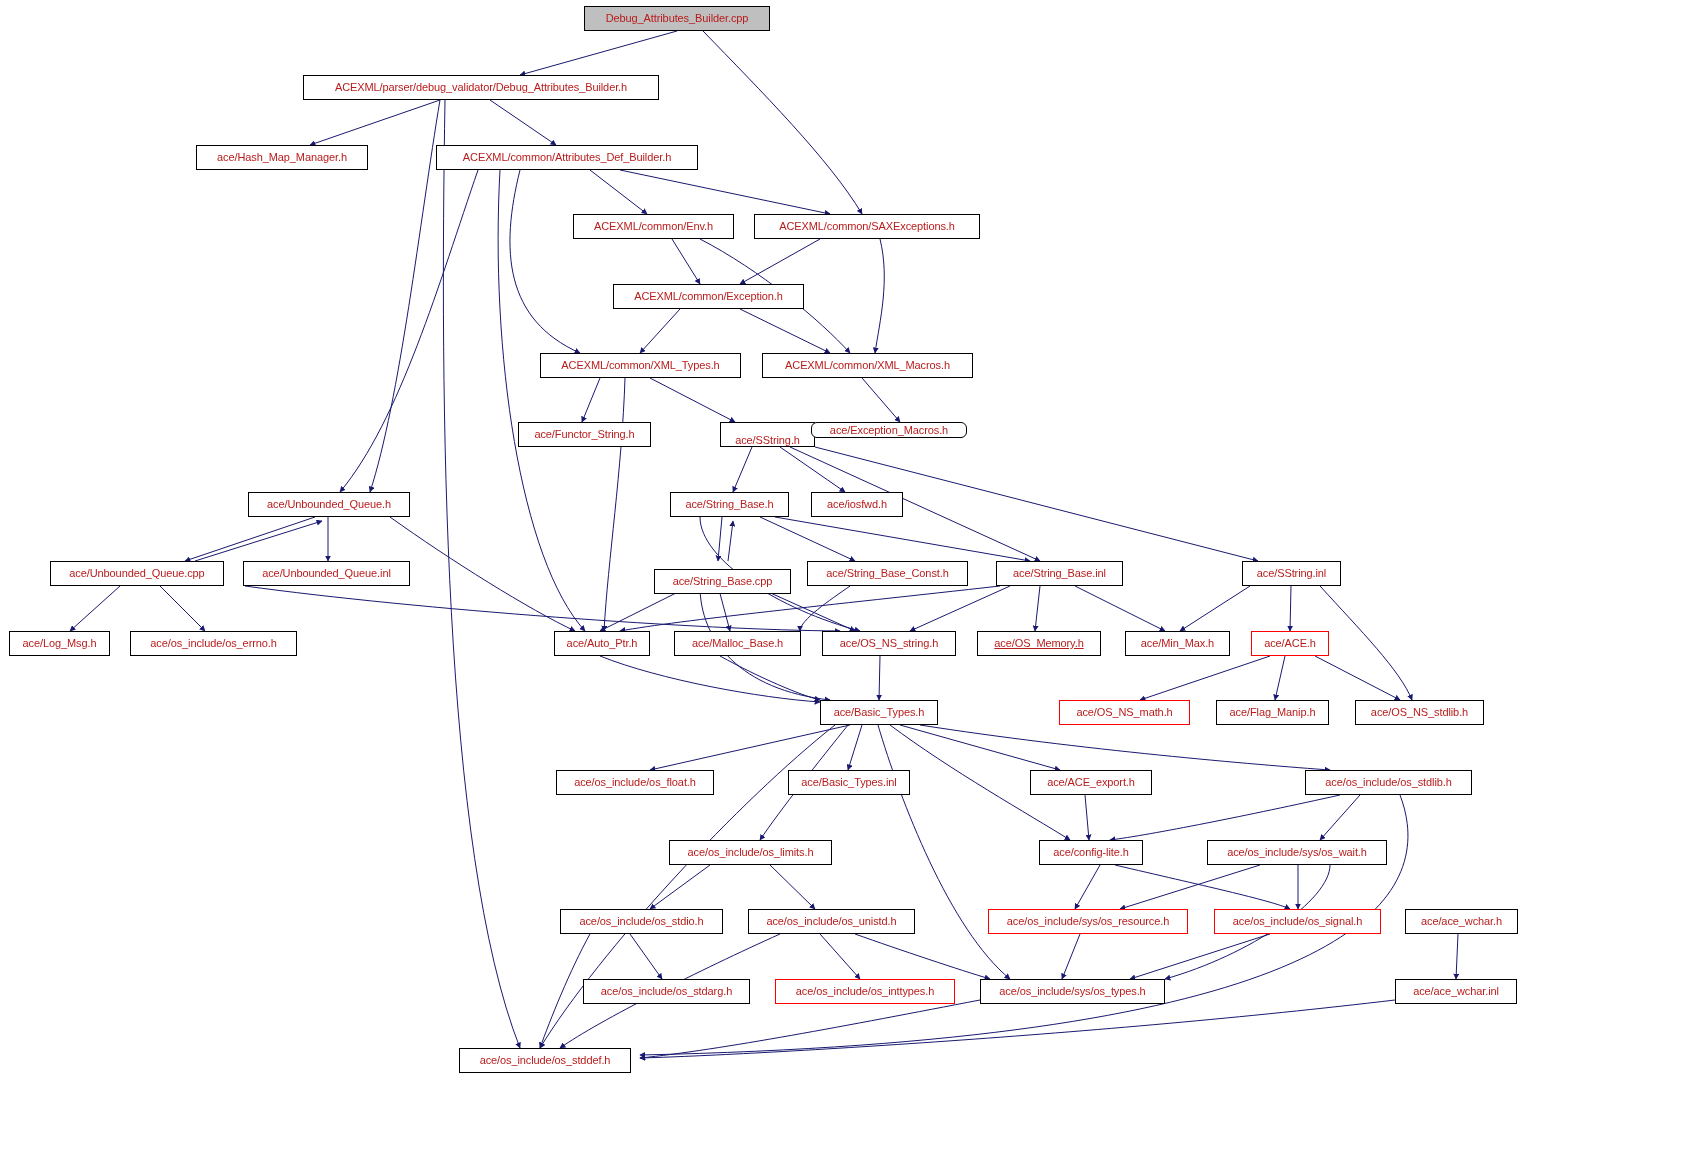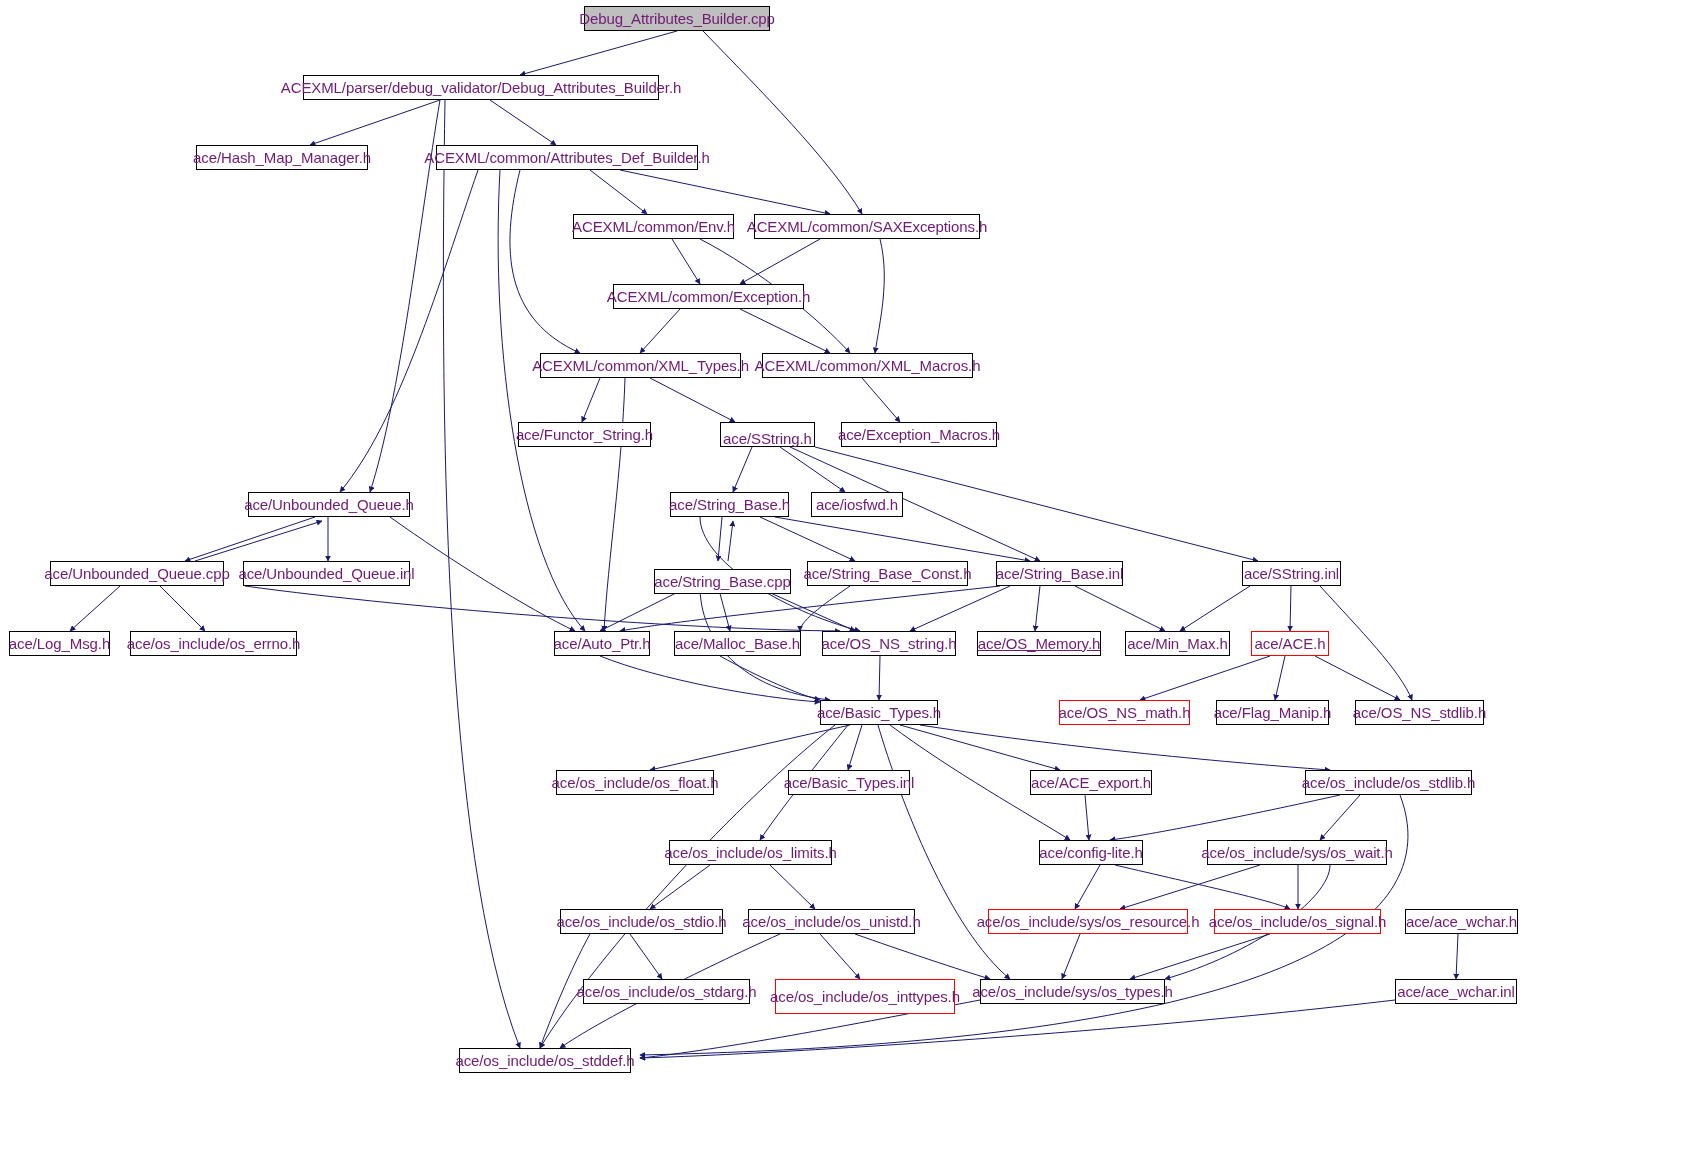--- a/index.html
+++ b/index.html
@@ -28,23 +28,23 @@
   }
   .node {
     position: absolute;
     box-sizing: border-box;
     display: flex;
     align-items: center;
     justify-content: center;
     background: #ffffff;
     border: 1px solid #000000;
     font-family: "Liberation Sans", sans-serif;
-    font-size: 15px;
+    font-size: 11px;
     line-height: 1;
-    color: #701a75;
+    color: #b91c1c;
     white-space: nowrap;
     letter-spacing: -0.1px;
   }
   .node.root {
     background: #bfbfbf;
     border-color: #000000;
   }
   .node.warn {
     border-color: #ff0000;
   }
@@ -176,21 +176,21 @@
       </div>
       <div class="node" style="left: 762px; top: 353px; width: 211px; height: 25px;">
         <span class="node-label">ACEXML/common/XML_Macros.h</span>
       </div>
       <div class="node" style="left: 518px; top: 422px; width: 133px; height: 25px;">
         <span class="node-label">ace/Functor_String.h</span>
       </div>
       <div class="node" style="left: 720px; top: 422px; width: 95px; height: 25px; align-items: flex-end;">
         <span class="node-label">ace/SString.h</span>
       </div>
-      <div class="node" style="left: 841px; top: 422px; width: 156px; height: 25px;">
+      <div class="node" style="left: 811px; top: 422px; width: 156px; height: 16px; border-radius: 6px;">
         <span class="node-label">ace/Exception_Macros.h</span>
       </div>
       <div class="node" style="left: 248px; top: 492px; width: 162px; height: 25px;">
         <span class="node-label">ace/Unbounded_Queue.h</span>
       </div>
       <div class="node" style="left: 670px; top: 492px; width: 119px; height: 25px;">
         <span class="node-label">ace/String_Base.h</span>
       </div>
       <div class="node" style="left: 811px; top: 492px; width: 92px; height: 25px;">
         <span class="node-label">ace/iosfwd.h</span>
@@ -281,21 +281,21 @@
       </div>
       <div class="node warn" style="left: 1214px; top: 909px; width: 167px; height: 25px;">
         <span class="node-label">ace/os_include/os_signal.h</span>
       </div>
       <div class="node" style="left: 1405px; top: 909px; width: 113px; height: 25px;">
         <span class="node-label">ace/ace_wchar.h</span>
       </div>
       <div class="node" style="left: 583px; top: 979px; width: 167px; height: 25px;">
         <span class="node-label">ace/os_include/os_stdarg.h</span>
       </div>
-      <div class="node warn" style="left: 775px; top: 979px; width: 180px; height: 35px;">
+      <div class="node warn" style="left: 775px; top: 979px; width: 180px; height: 25px;">
         <span class="node-label">ace/os_include/os_inttypes.h</span>
       </div>
       <div class="node" style="left: 980px; top: 979px; width: 185px; height: 25px;">
         <span class="node-label">ace/os_include/sys/os_types.h</span>
       </div>
       <div class="node" style="left: 1395px; top: 979px; width: 122px; height: 25px;">
         <span class="node-label">ace/ace_wchar.inl</span>
       </div>
       <div class="node" style="left: 459px; top: 1048px; width: 172px; height: 25px;">
         <span class="node-label">ace/os_include/os_stddef.h</span>

